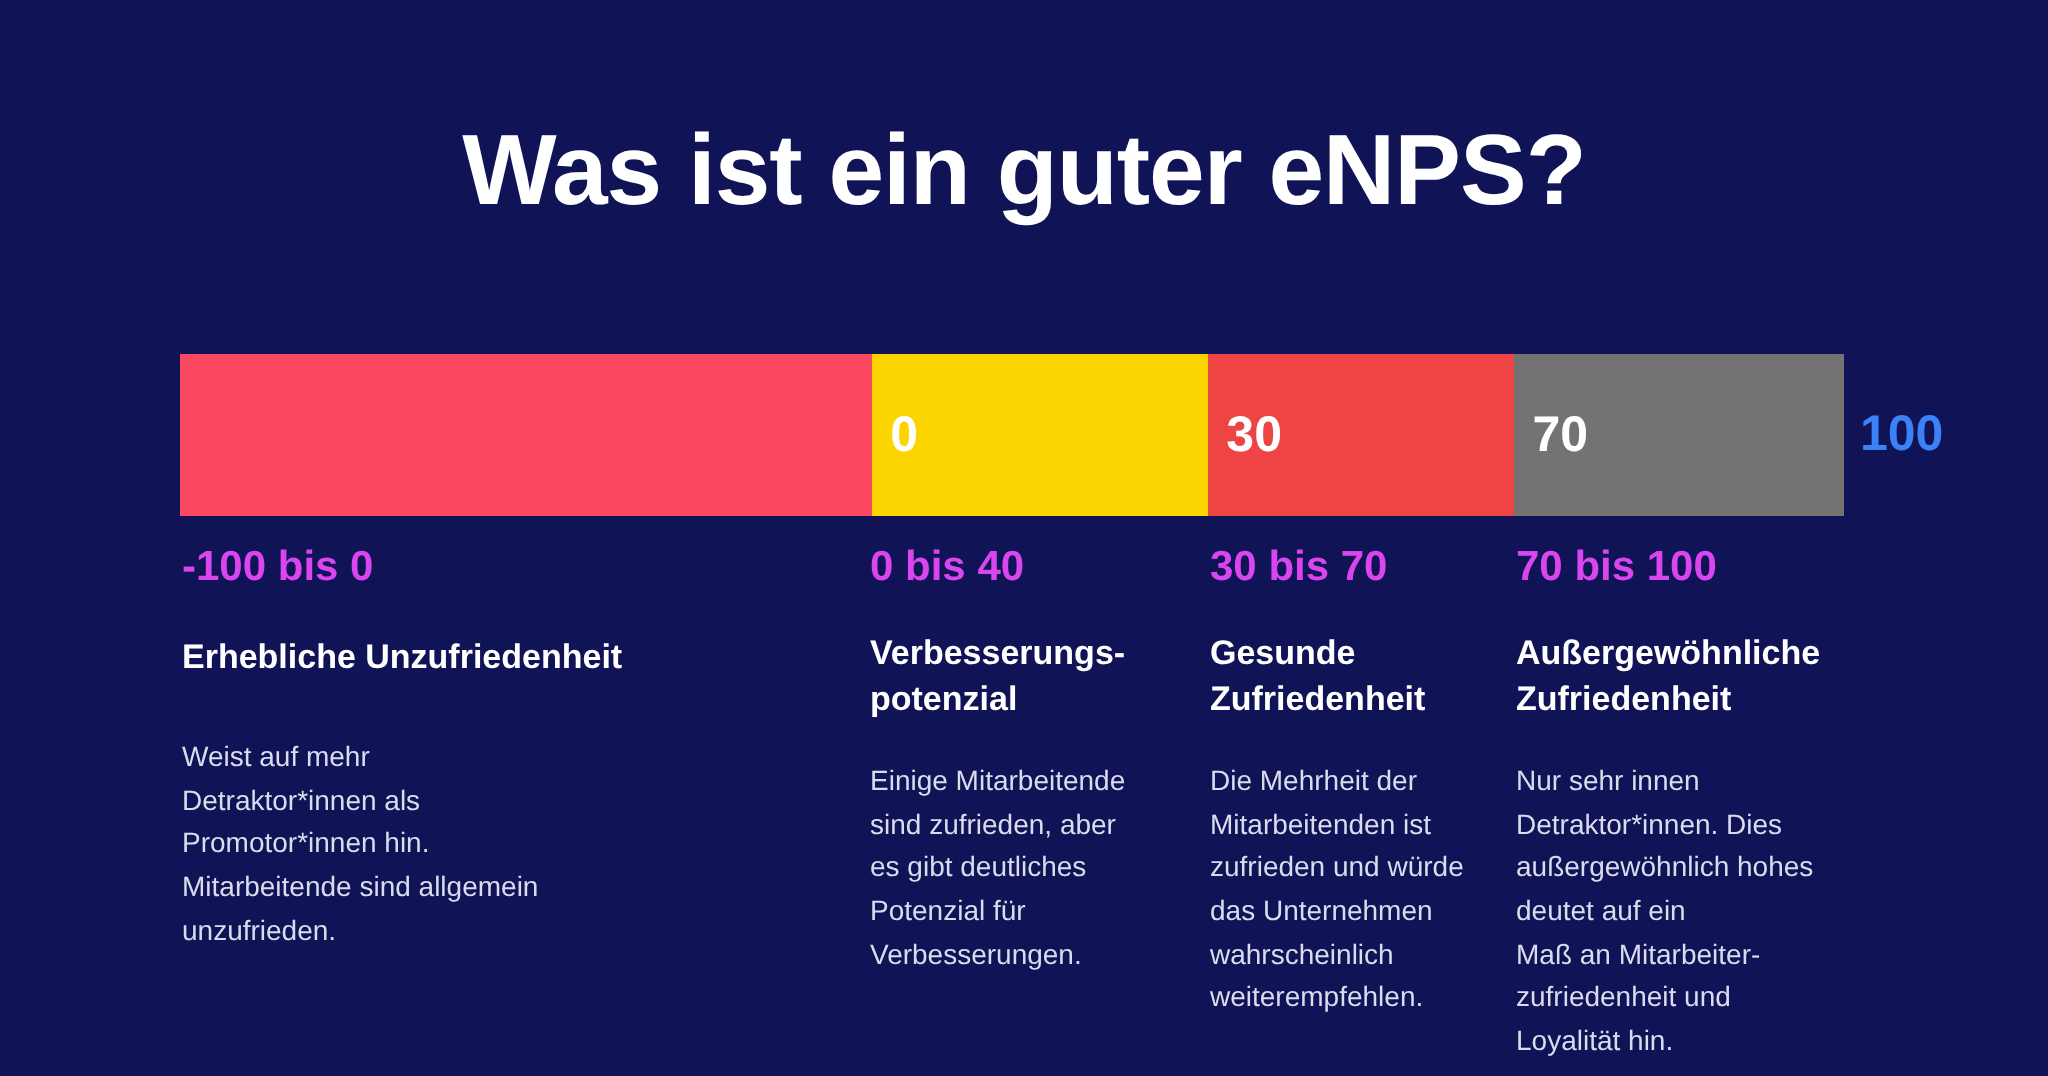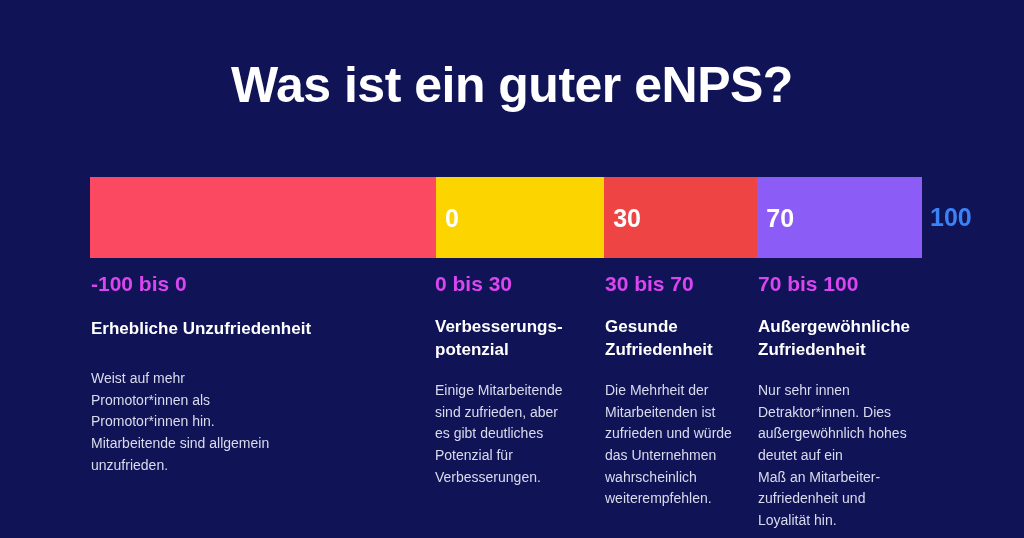--- a/index.html
+++ b/index.html
@@ -132,43 +132,43 @@
   <div id="scale-bar">
     <div class="bar-segment" id="segment-0" style="background: rgb(251, 73, 97); width: 41.6%;">
       <span class="bar-segment-label"></span>
     </div>
     <div class="bar-segment" id="segment-1" style="background: rgb(252, 213, 0); width: 20.2%;">
       <span class="bar-segment-label">0</span>
     </div>
     <div class="bar-segment" id="segment-2" style="background: #ef4444; width: 18.4%; text-align: center;">
       <span class="bar-segment-label">30</span>
     </div>
-    <div class="bar-segment" id="segment-3" style="background: #8b5cf6; width: 19.8%;">
+    <div class="bar-segment" id="segment-3" style="background: #737373; width: 19.8%;">
       <span class="bar-segment-label">70</span>
     </div>
   </div>
 
   <div id="endpoint-max" class="endpoint-label">100</div>
 
   <div class="column" id="column-0">
     <div class="col-range">-100 bis 0</div>
     <div class="col-heading">
         <div>Erhebliche Unzufriedenheit</div>
       </div>
     <div class="col-body">
         <div>Weist auf mehr</div>
-        <div>Promotor*innen als</div>
+        <div>Detraktor*innen als</div>
         <div>Promotor*innen hin.</div>
         <div>Mitarbeitende sind allgemein</div>
         <div>unzufrieden.</div>
       </div>
   </div>
 
   <div class="column" id="column-1">
-    <div class="col-range">0 bis 30</div>
+    <div class="col-range">0 bis 40</div>
     <div class="col-heading">
         <div>Verbesserungs-</div>
         <div>potenzial</div>
       </div>
     <div class="col-body">
         <div>Einige Mitarbeitende</div>
         <div>sind zufrieden, aber</div>
         <div>es gibt deutliches</div>
         <div>Potenzial für</div>
         <div>Verbesserungen.</div>

